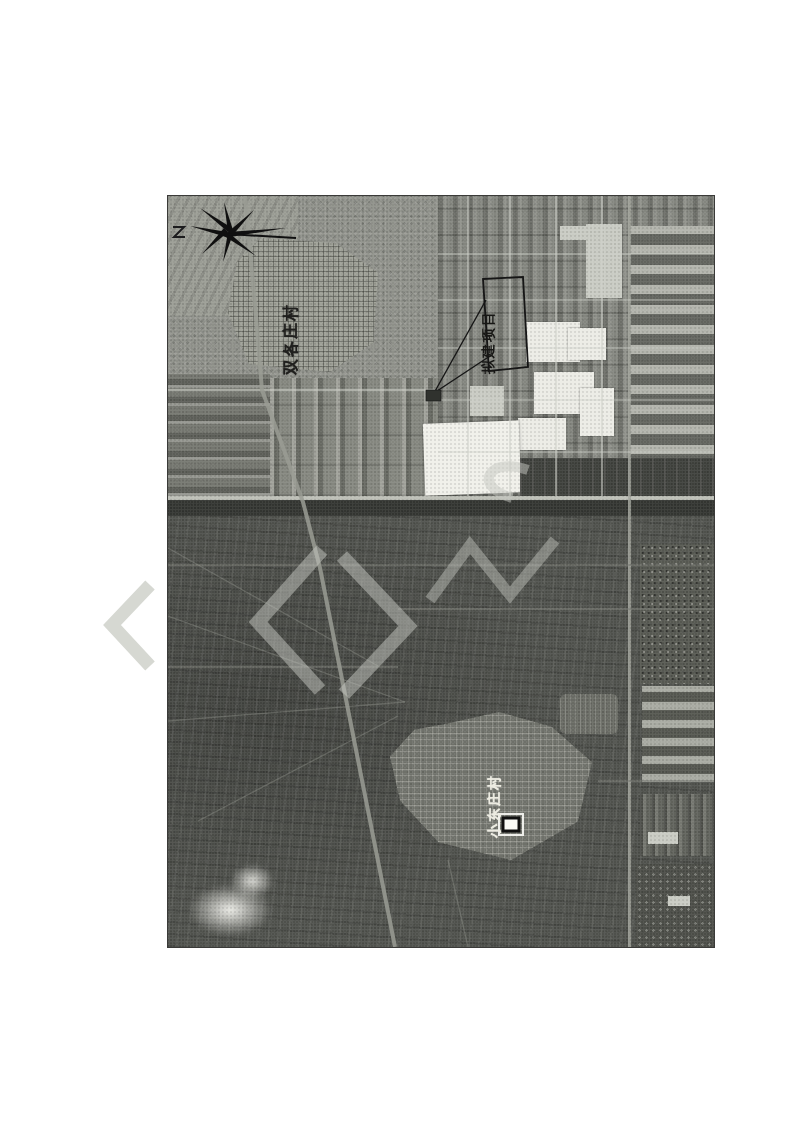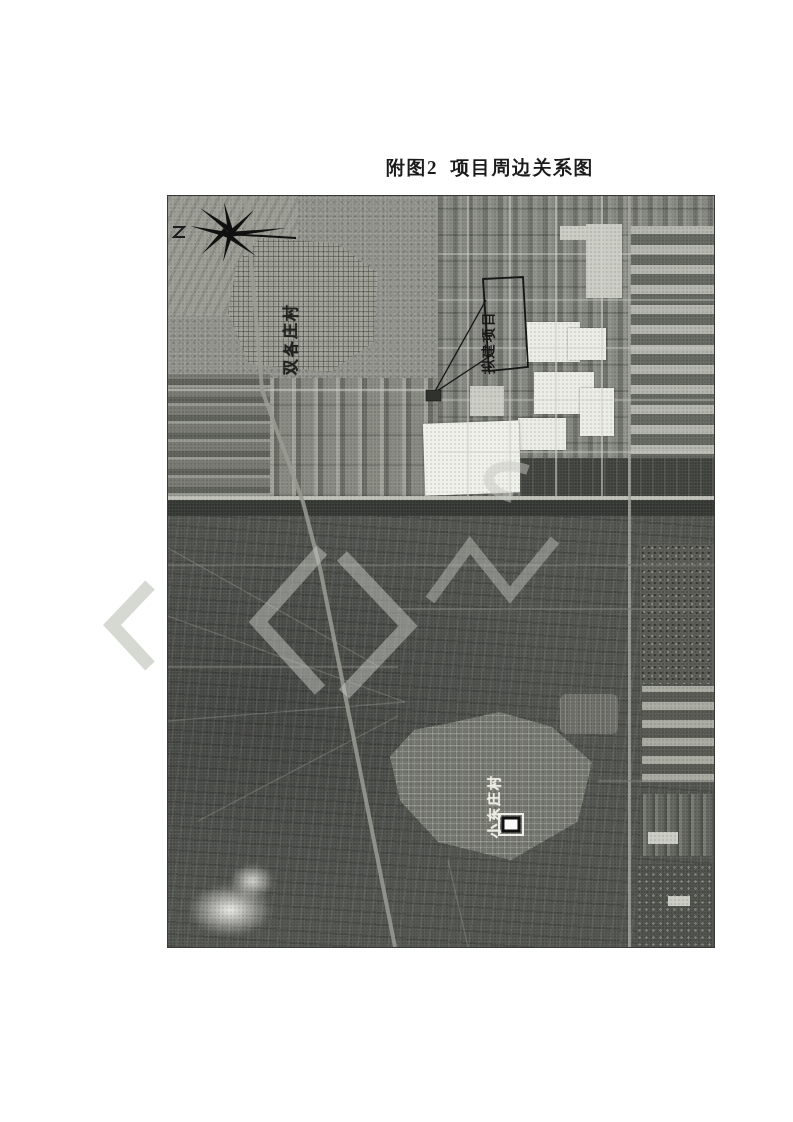--- a/index.html
+++ b/index.html
@@ -93,21 +93,20 @@
   .lbl-village-south{left:336px;top:624px;font-size:14px;color:#edece2;
     text-shadow:0 0 1px rgba(240,240,235,.9);}
   
   .watermark-svg{left:90px;top:430px;pointer-events:none;}
 </style>
 </head>
 <body>
 
 <div class="page">
 
-  <div class="abs fig-title">附图2  项目周边关系图</div>
 
   <div class="abs map">
 
     <div class="abs zone-north"></div>
     <div class="abs field-topleft"></div>
     <div class="abs village-north"></div>
     <div class="abs industrial-left"></div>
     <div class="abs industrial-mid"></div>
     <div class="abs industrial-right"></div>
     <div class="abs warehouse-stripes-right"></div>

